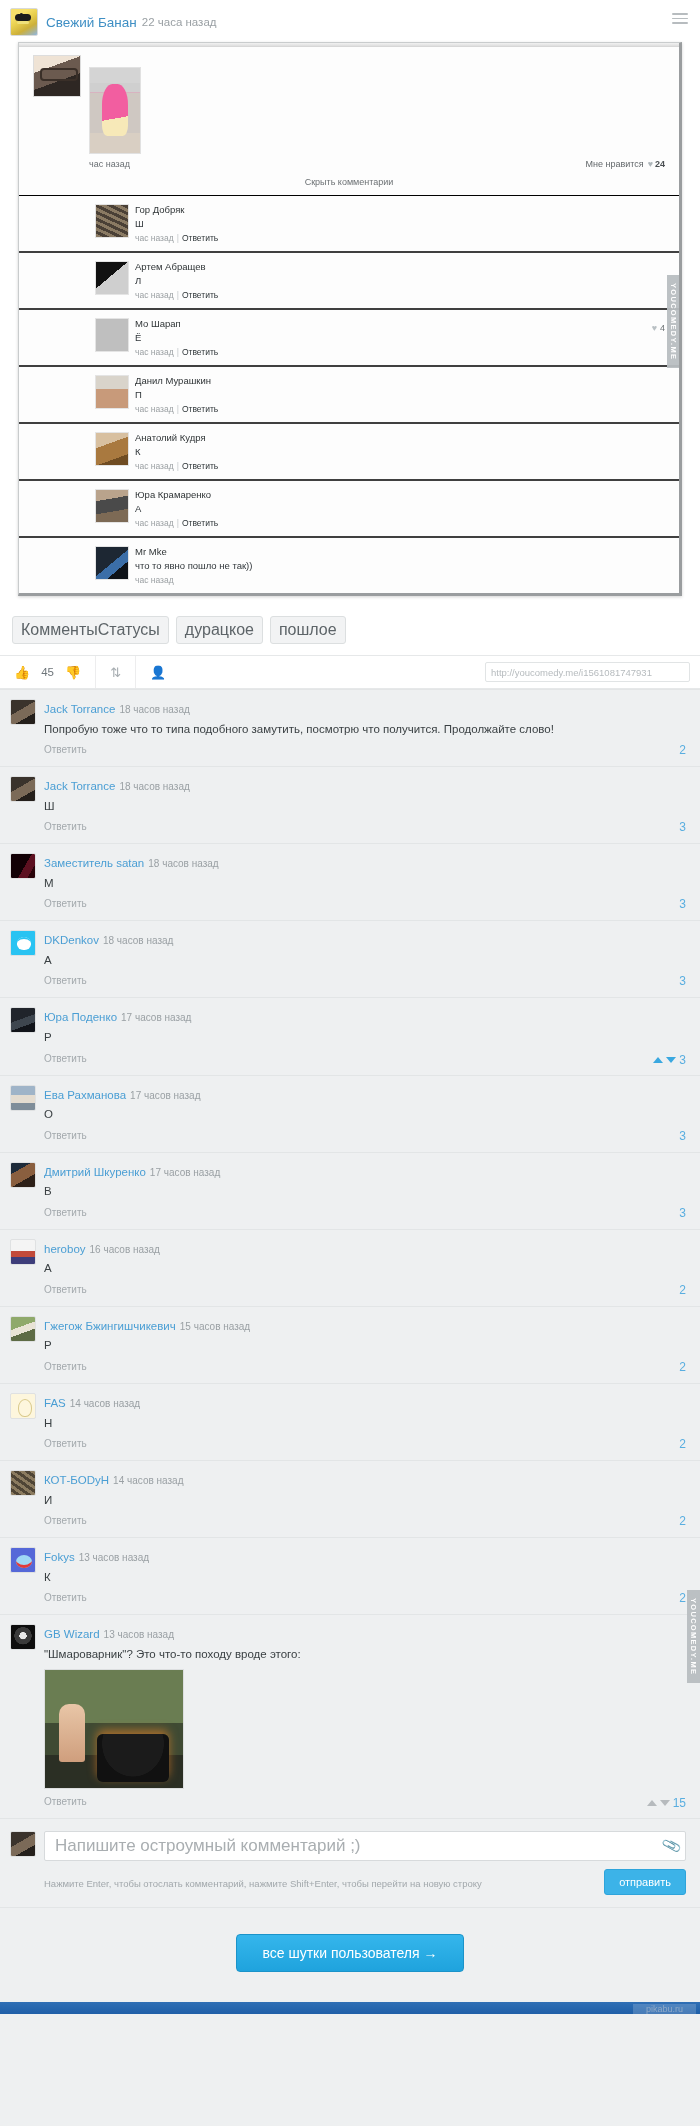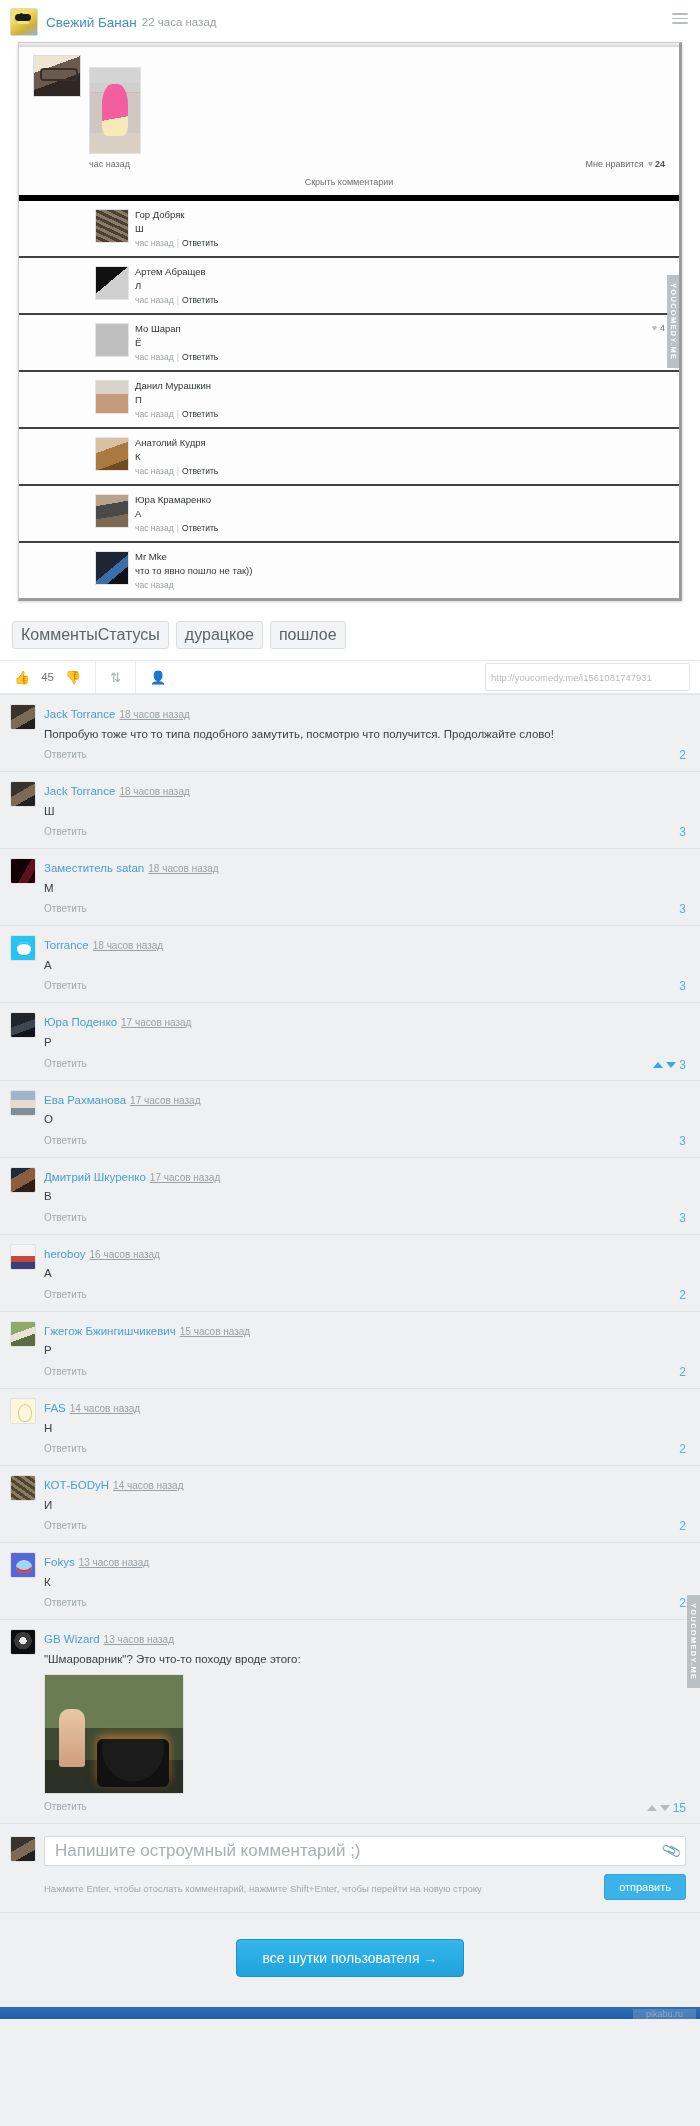--- a/index.html
+++ b/index.html
@@ -143,21 +143,21 @@
     font-size: 9px;
     color: #62676a;
   }
   .embed-like .heart { color: #aeb6ba; margin: 0 2px 0 4px; }
   .embed-like b { font-weight: 700; color: #4b5053; }
   .embed-hide {
     text-align: center;
     font-size: 9px;
     color: #6b7073;
     padding: 18px 0 8px 0;
-    border-bottom: 6px solid #000000;
+    border-bottom: 1px solid #000000;
   }
   .ec-row {
     display: flex;
     padding: 8px 0 8px 54px;
     border-bottom: 2px solid #404040;
     position: relative;
     min-height: 42px;
   }
   .ec-row:last-child { border-bottom: none; }
   .ec-av {
@@ -250,21 +250,21 @@
     display: inline-block;
   }
   .tb-count {
     font-size: 11.5px;
     color: #6e757a;
     margin: 0 11px;
   }
   .tb-spacer { flex: 1; }
   .tb-url {
     width: 205px;
-    height: 28px;
+    height: 20px;
     border: 1px solid #e1e4e5;
     border-radius: 2px;
     background: #fff;
     font-size: 9.5px;
     color: #b6bbbe;
     padding: 0 5px;
     font-family: "Liberation Sans", sans-serif;
     outline: none;
   }
 
@@ -285,21 +285,21 @@
     overflow: hidden;
     background: #c4c4c4;
   }
   .c-head { line-height: 1.1; }
   .c-name {
     color: #4a9ed4;
     font-size: 11.5px;
     text-decoration: none;
     cursor: pointer;
   }
-  .c-time { color: #9aa0a4; font-size: 10px; margin-left: 4px; text-decoration: underline; }
+  .c-time { color: #9aa0a4; font-size: 10px; margin-left: 4px; }
   .c-text {
     font-size: 11.5px;
     color: #3a4043;
     margin-top: 5px;
     line-height: 1.35;
   }
   .c-reply {
     font-size: 10px;
     color: #a3a9ad;
     margin-top: 7px;
@@ -637,21 +637,21 @@
         <a class="c-name">Заместитель satan</a><span class="c-time">18 часов назад</span>
       </div>
       <div class="c-text">М</div>
       <div class="c-reply">Ответить</div>
       <div class="c-score">3</div>
     </div>
 
     <div class="comment">
       <div class="c-av a3"></div>
       <div class="c-head">
-        <a class="c-name">Torrance</a><span class="c-time">18 часов назад</span>
+        <a class="c-name">DKDenkov</a><span class="c-time">18 часов назад</span>
       </div>
       <div class="c-text">А</div>
       <div class="c-reply">Ответить</div>
       <div class="c-score">3</div>
     </div>
 
     <div class="comment">
       <div class="c-av a4"></div>
       <div class="c-head">
         <a class="c-name">Юра Поденко</a><span class="c-time">17 часов назад</span>

